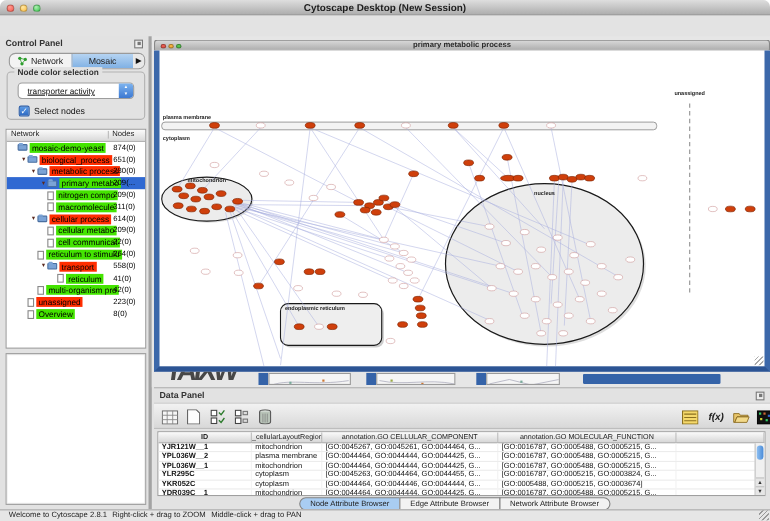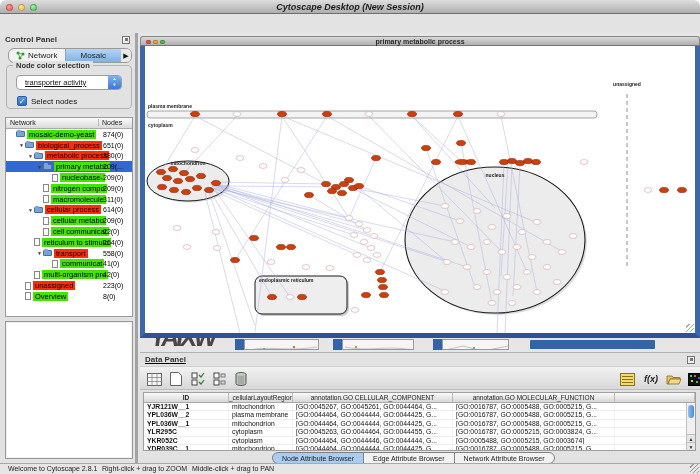--- a/index.html
+++ b/index.html
@@ -1,19 +1,19 @@
 <!DOCTYPE html>
 <html><head>
 <meta charset="utf-8">
 <style>
   html,body{margin:0;padding:0;background:#fff;}
   *{box-sizing:border-box;font-family:"Liberation Sans",sans-serif;}
   .window{position:relative;width:700px;height:474px;background:#e3e3e3;overflow:hidden;border-radius:6px 6px 0 0;}
   
-  .titlebar{position:absolute;left:0;top:0;width:700px;height:14px;background:linear-gradient(#dedede,#aeaeae);border-bottom:1px solid #6f6f6f;border-radius:6px 6px 0 0;font-style:italic;}
+  .titlebar{position:absolute;left:0;top:0;width:700px;height:14px;background:linear-gradient(#dedede,#aeaeae);border-bottom:1px solid #6f6f6f;border-radius:6px 6px 0 0;}
   .wtitle{position:absolute;left:0;right:0;top:0;height:14px;line-height:14px;text-align:center;font-size:9px;font-weight:bold;color:#1c1c1c;}
   .tl{position:absolute;top:3.5px;width:7px;height:7px;border-radius:50%;border:0.5px solid rgba(0,0,0,.25);}
   .tl.r{left:6px;background:radial-gradient(circle at 35% 30%,#ff9d94,#f85c50);}
   .tl.y{left:18px;background:radial-gradient(circle at 35% 30%,#ffe9a8,#fcbb3e);}
   .tl.g{left:30px;background:radial-gradient(circle at 35% 30%,#b3f0b5,#38c84e);}
   
   .toolbar{position:absolute;left:0;top:12px;width:700px;height:17px;background:linear-gradient(#dddddd,#c0c0c0);border-bottom:1px solid #8d8d8d;display:flex;align-items:center;margin-top:23px;}
   .tbi{display:inline-flex;width:16px;height:16px;align-items:center;justify-content:center;}
   .tbi svg{display:block;}
   .tb-label{font-size:7.5px;color:#222;margin:0 3px 0 10px;}
@@ -63,21 +63,21 @@
   .nf-body{height:292px;border-left:5px solid #3c68aa;border-right:5px solid #3c68aa;border-bottom:5px solid #2c5494;background:#fff;position:relative;}
   .nf-grip{position:absolute;right:1px;bottom:1px;width:8px;height:8px;background:repeating-linear-gradient(135deg,transparent 0 2px,#aaa 2px 3px);}
   
   .strip{position:absolute;left:2px;top:305px;width:560px;height:14px;}
   .glyphs{position:absolute;left:10px;top:0;width:84px;height:13px;overflow:hidden;}
   .glyphs span{display:block;font-size:25px;font-weight:bold;color:#474747;letter-spacing:-3px;margin-top:-15px;transform:skewX(-8deg);}
   .bsq{position:absolute;top:1px;width:9px;height:11px;background:#3563a8;}
   .bthumb{position:absolute;top:1px;height:11px;background:#f5f5f5;border:1px solid #9a9a9a;overflow:hidden;}
   .bbar{position:absolute;top:2px;left:390px;width:125px;height:9px;background:#3563a8;border-radius:1px;}
   
-  .dpanel{position:absolute;left:140px;top:352px;width:560px;height:111px;background:#e2e2e2;border-top:1px solid #b0b0b0;text-decoration:underline;}
+  .dpanel{position:absolute;left:140px;top:352px;width:560px;height:111px;background:#e2e2e2;border-top:1px solid #b0b0b0;}
   .dp-toolbar{position:absolute;left:0;top:13px;width:560px;height:24px;background:linear-gradient(#f2f2f2,#d8d8d8);border-top:1px solid #cfcfcf;border-bottom:1px solid #bdbdbd;}
   .dpi{position:absolute;top:3px;width:18px;height:18px;display:flex;align-items:center;justify-content:center;}
   .dtable{position:absolute;left:3px;top:39px;width:553px;height:59px;background:#fff;border:1px solid #9f9f9f;overflow:hidden;}
   .thead{height:10px;background:linear-gradient(#fafafa,#d7d7d7);border-bottom:1px solid #a9a9a9;display:flex;font-size:6.5px;color:#222;}
   .thead div{border-right:1px solid #bdbdbd;text-align:center;line-height:10px;overflow:hidden;white-space:nowrap;}
   .t-row{display:flex;height:8.4px;font-size:6.8px;color:#111;border-bottom:1px solid #ececec;}
   .t-row div{line-height:8.4px;padding-left:3px;overflow:hidden;white-space:nowrap;border-right:1px solid #f2f2f2;}
   .c0{width:85px;font-weight:bold;}
   .c1{width:64px;}
   .c2{width:160px;}
@@ -273,27 +273,20 @@
             <span class="count">280(0)</span>
           </div>
           <div class="tree-row selected">
             <span style="flex: 0 0 auto; width: 30px;"></span>
             <span class="tri">▼</span>
             <span class="fold"></span>
             <span class="lbl green">primary metabo</span>
             <span class="count">209(...</span>
           </div>
           <div class="tree-row">
-            <span style="flex: 0 0 auto; width: 39px;"></span>
-            <span class="tri"></span>
-            <span class="file"></span>
-            <span class="lbl green">nucleobase-</span>
-            <span class="count">209(0)</span>
-          </div>
-          <div class="tree-row">
             <span style="flex: 0 0 auto; width: 30px;"></span>
             <span class="tri"></span>
             <span class="file"></span>
             <span class="lbl green">nitrogen compo</span>
             <span class="count">209(0)</span>
           </div>
           <div class="tree-row">
             <span style="flex: 0 0 auto; width: 30px;"></span>
             <span class="tri"></span>
             <span class="file"></span>
@@ -332,21 +325,21 @@
             <span style="flex: 0 0 auto; width: 30px;"></span>
             <span class="tri">▼</span>
             <span class="fold"></span>
             <span class="lbl red">transport</span>
             <span class="count">558(0)</span>
           </div>
           <div class="tree-row">
             <span style="flex: 0 0 auto; width: 39px;"></span>
             <span class="tri"></span>
             <span class="file"></span>
-            <span class="lbl green">communicat</span>
+            <span class="lbl green">reticulum</span>
             <span class="count">41(0)</span>
           </div>
           <div class="tree-row">
             <span style="flex: 0 0 auto; width: 21px;"></span>
             <span class="tri"></span>
             <span class="file"></span>
             <span class="lbl green">multi-organism pro</span>
             <span class="count">42(0)</span>
           </div>
           <div class="tree-row">

